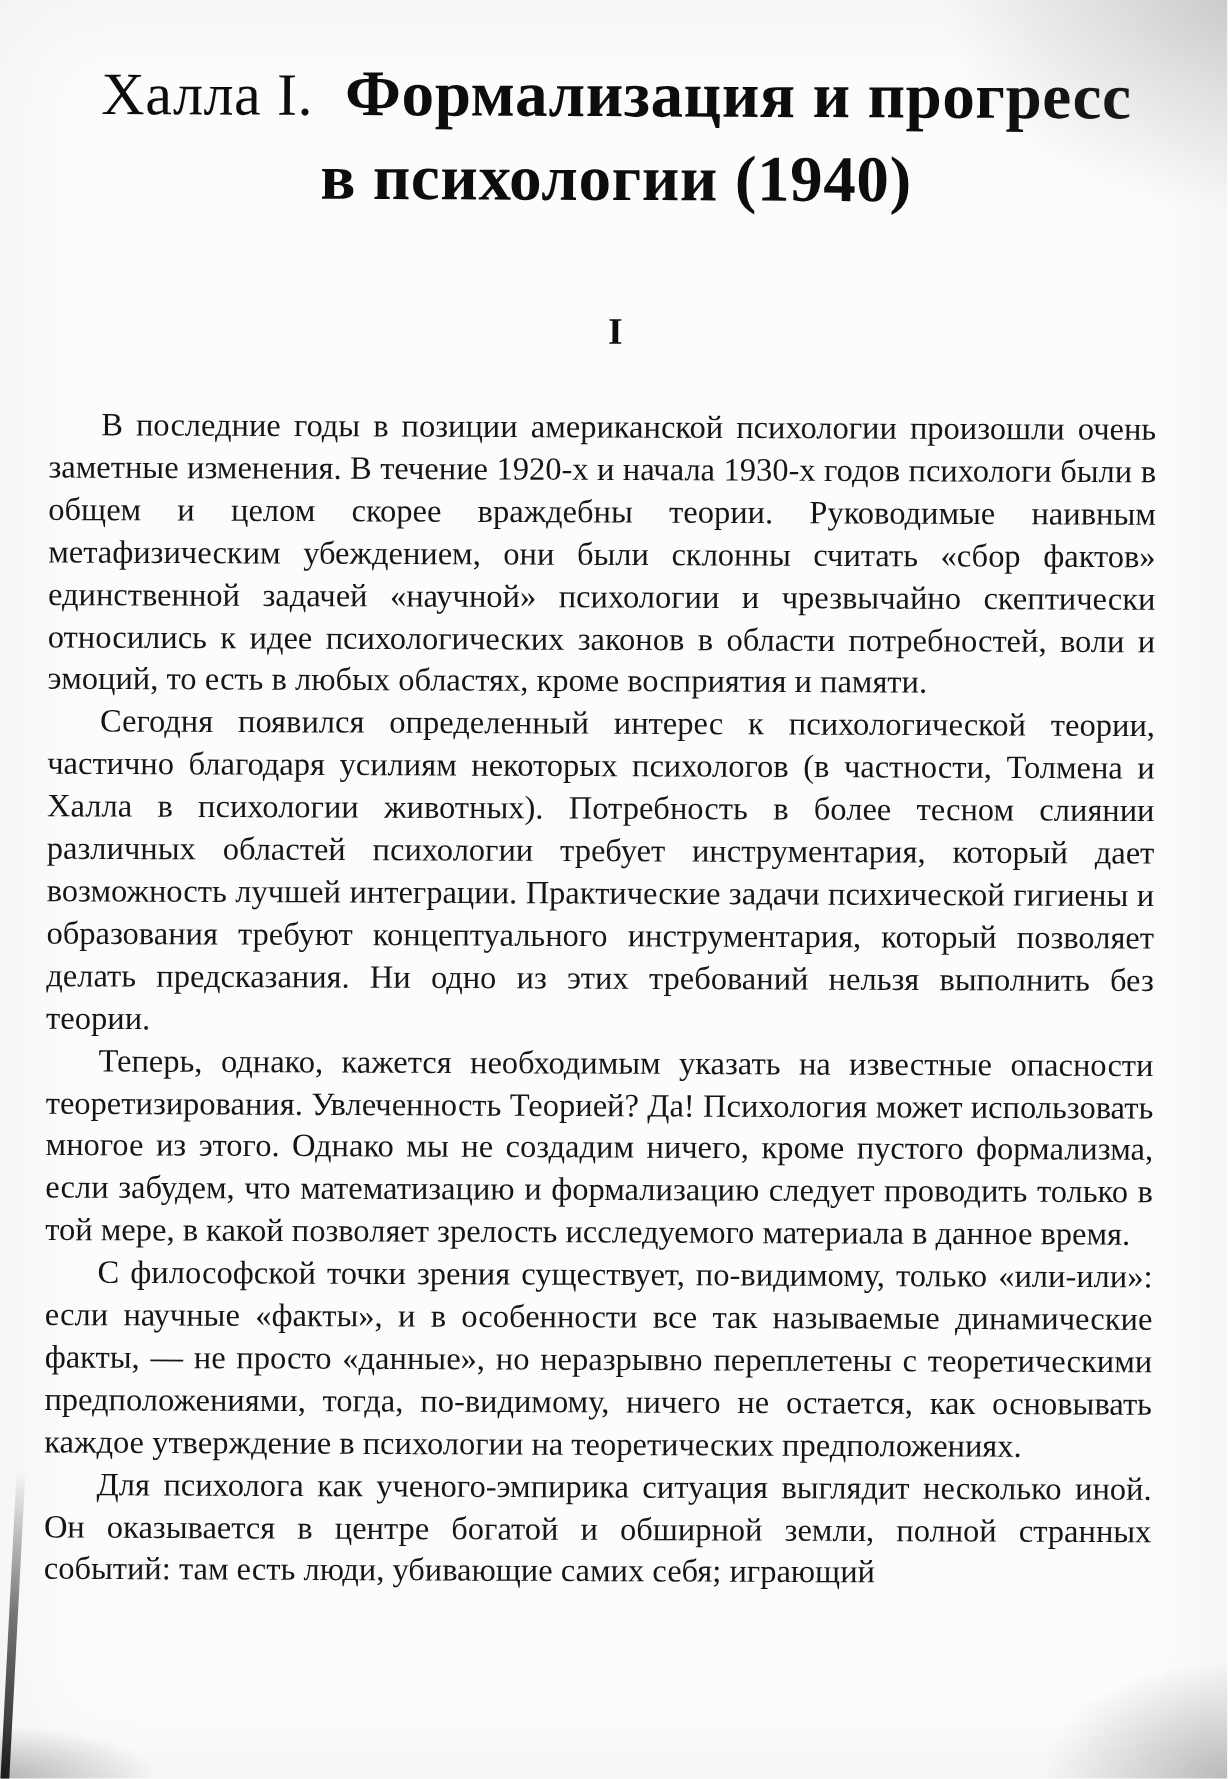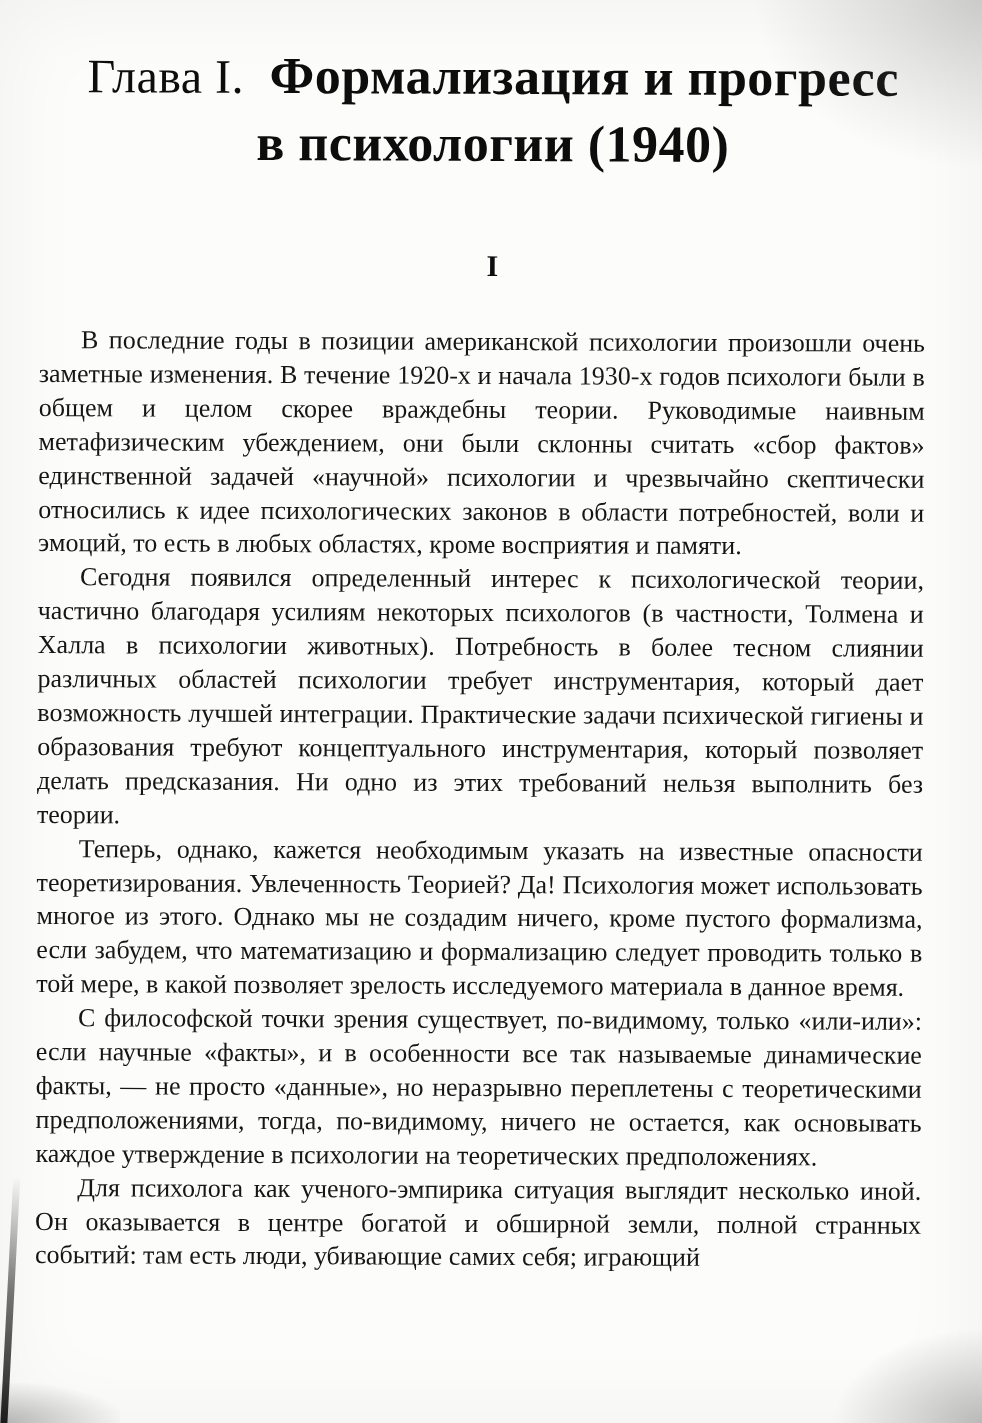--- a/index.html
+++ b/index.html
@@ -99,21 +99,21 @@
     background: radial-gradient(ellipse at bottom left, rgba(60,60,60,0.35), rgba(255,255,255,0) 75%);
   }
 </style>
 </head>
 <body>
 
 <div class="page">
   <div class="content">
 
     <div class="title-block">
-      <span class="chapter-label">Глава I.</span>
+      <span class="chapter-label">Халла I.</span>
       <span class="title-bold">Формализация и прогресс</span><br>
       <span class="title-bold">в психологии (1940)</span>
     </div>
 
     <div class="section-number">I</div>
 
     <div class="body-text">
       <p>В последние годы в позиции американской психологии произошли очень заметные изменения. В течение 1920-х и начала 1930-х годов психологи были в общем и целом скорее враждебны теории. Руководимые наивным метафизическим убеждением, они были склонны считать «сбор фактов» единственной задачей «научной» психологии и чрезвычайно скептически относились к идее психологических законов в области потребностей, воли и эмоций, то есть в любых областях, кроме восприятия и памяти.</p>
       <p>Сегодня появился определенный интерес к психологической теории, частично благодаря усилиям некоторых психологов (в частности, Толмена и Халла в психологии животных). Потребность в более тесном слиянии различных областей психологии требует инструментария, который дает возможность лучшей интеграции. Практические задачи психической гигиены и образования требуют концептуального инструментария, который позволяет делать предсказания. Ни одно из этих требований нельзя выполнить без теории.</p>
       <p>Теперь, однако, кажется необходимым указать на известные опасности теоретизирования. Увлеченность Теорией? Да! Психология может использовать многое из этого. Однако мы не создадим ничего, кроме пустого формализма, если забудем, что математизацию и формализацию следует проводить только в той мере, в какой позволяет зрелость исследуемого материала в данное время.</p>

